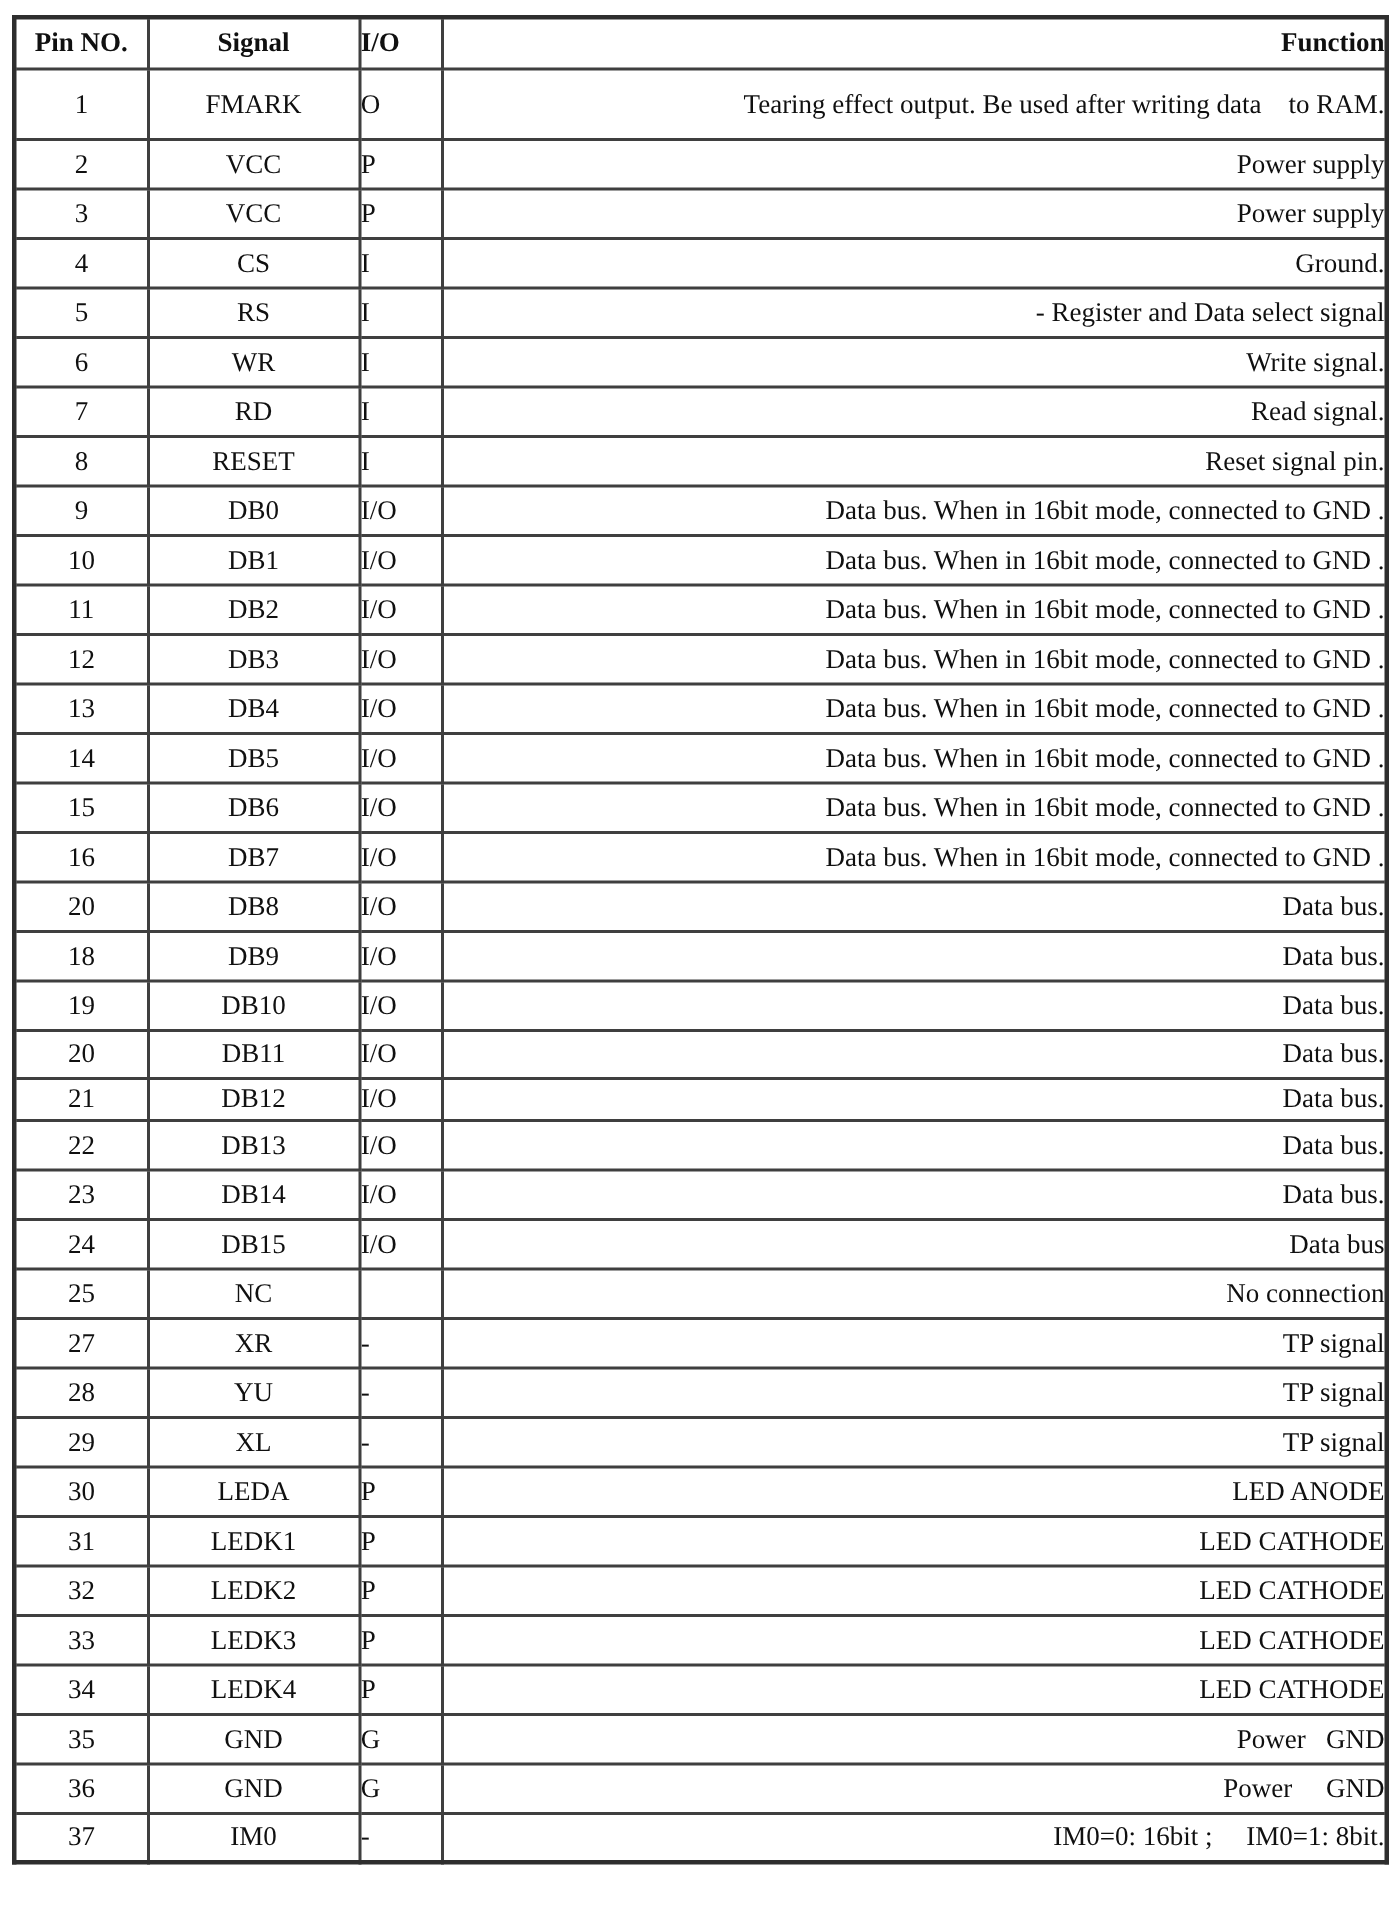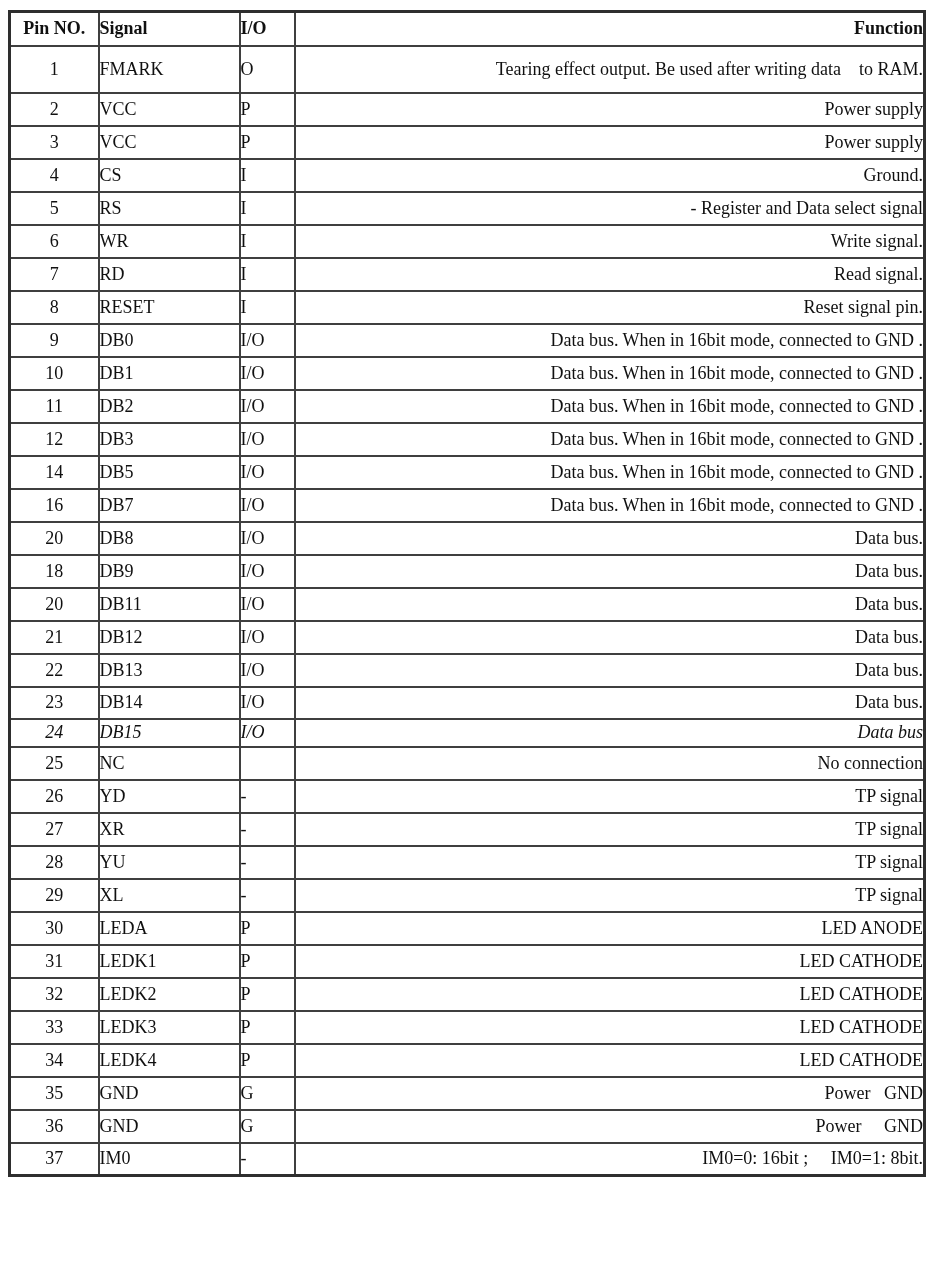--- a/index.html
+++ b/index.html
@@ -32,24 +32,24 @@
     font-size: 18px;
     line-height: 1.15;
     vertical-align: middle;
     padding: 0;
     overflow: hidden;
   }
   .pin-table thead tr { height: 34px; }
   .pin-table tbody tr { height: 33px; }
   .pin-table tbody tr:nth-child(1)  { height: 47px; }
   .pin-table tbody tr:nth-child(20) { height: 32px; margin-top: 38px; }
-  .pin-table tbody tr:nth-child(21) { height: 28px; font-style: italic; }
+  .pin-table tbody tr:nth-child(21) { height: 28px; }
 
   .c-pin    { text-align: center; }
-  .c-signal { text-align: left; }
+  .c-signal { text-align: center; }
   .c-io     { text-align: left; }
   .c-func   {
     text-align: right;
     padding-left: 21px;
     white-space: pre-wrap;
   }
   .pin-table thead .c-func {
     text-align: right;
     padding-left: 0;
   }
@@ -142,40 +142,58 @@
     <td class="c-io">I/O</td>
     <td class="c-func">Data bus. When in 16bit mode, connected to GND .</td>
   </tr>
         <tr>
     <td class="c-pin">12</td>
     <td class="c-signal">DB3</td>
     <td class="c-io">I/O</td>
     <td class="c-func">Data bus. When in 16bit mode, connected to GND .</td>
   </tr>
         <tr>
+    <td class="c-pin">13</td>
+    <td class="c-signal">DB4</td>
+    <td class="c-io">I/O</td>
+    <td class="c-func">Data bus. When in 16bit mode, connected to GND .</td>
+  </tr>
+        <tr>
     <td class="c-pin">14</td>
     <td class="c-signal">DB5</td>
     <td class="c-io">I/O</td>
     <td class="c-func">Data bus. When in 16bit mode, connected to GND .</td>
   </tr>
         <tr>
+    <td class="c-pin">15</td>
+    <td class="c-signal">DB6</td>
+    <td class="c-io">I/O</td>
+    <td class="c-func">Data bus. When in 16bit mode, connected to GND .</td>
+  </tr>
+        <tr>
     <td class="c-pin">16</td>
     <td class="c-signal">DB7</td>
     <td class="c-io">I/O</td>
     <td class="c-func">Data bus. When in 16bit mode, connected to GND .</td>
   </tr>
         <tr>
     <td class="c-pin">20</td>
     <td class="c-signal">DB8</td>
     <td class="c-io">I/O</td>
     <td class="c-func">Data bus.</td>
   </tr>
         <tr>
     <td class="c-pin">18</td>
     <td class="c-signal">DB9</td>
+    <td class="c-io">I/O</td>
+    <td class="c-func">Data bus.</td>
+  </tr>
+        <tr>
+    <td class="c-pin">19</td>
+    <td class="c-signal">DB10</td>
     <td class="c-io">I/O</td>
     <td class="c-func">Data bus.</td>
   </tr>
         <tr>
     <td class="c-pin">20</td>
     <td class="c-signal">DB11</td>
     <td class="c-io">I/O</td>
     <td class="c-func">Data bus.</td>
   </tr>
         <tr>
@@ -200,26 +218,20 @@
     <td class="c-pin">24</td>
     <td class="c-signal">DB15</td>
     <td class="c-io">I/O</td>
     <td class="c-func">Data bus</td>
   </tr>
         <tr>
     <td class="c-pin">25</td>
     <td class="c-signal">NC</td>
     <td class="c-io"></td>
     <td class="c-func">No connection</td>
-  </tr>
-        <tr>
-    <td class="c-pin">26</td>
-    <td class="c-signal">YD</td>
-    <td class="c-io">-</td>
-    <td class="c-func">TP signal</td>
   </tr>
         <tr>
     <td class="c-pin">27</td>
     <td class="c-signal">XR</td>
     <td class="c-io">-</td>
     <td class="c-func">TP signal</td>
   </tr>
         <tr>
     <td class="c-pin">28</td>
     <td class="c-signal">YU</td>

